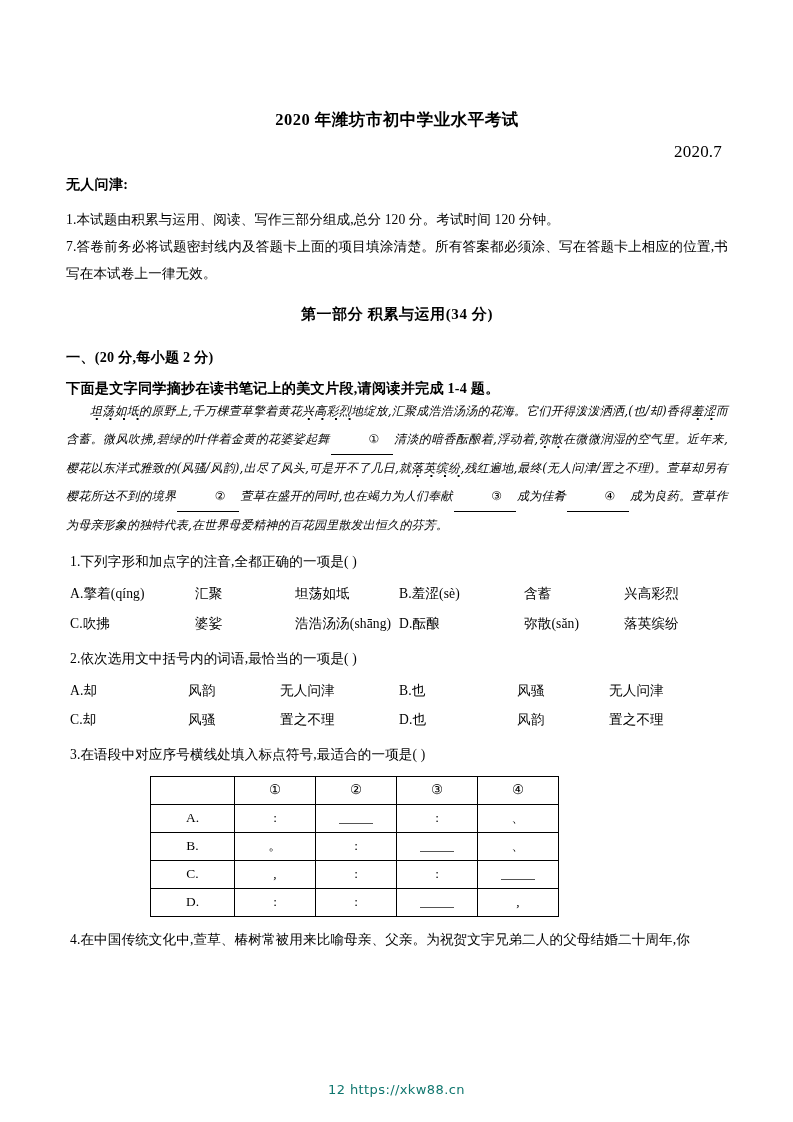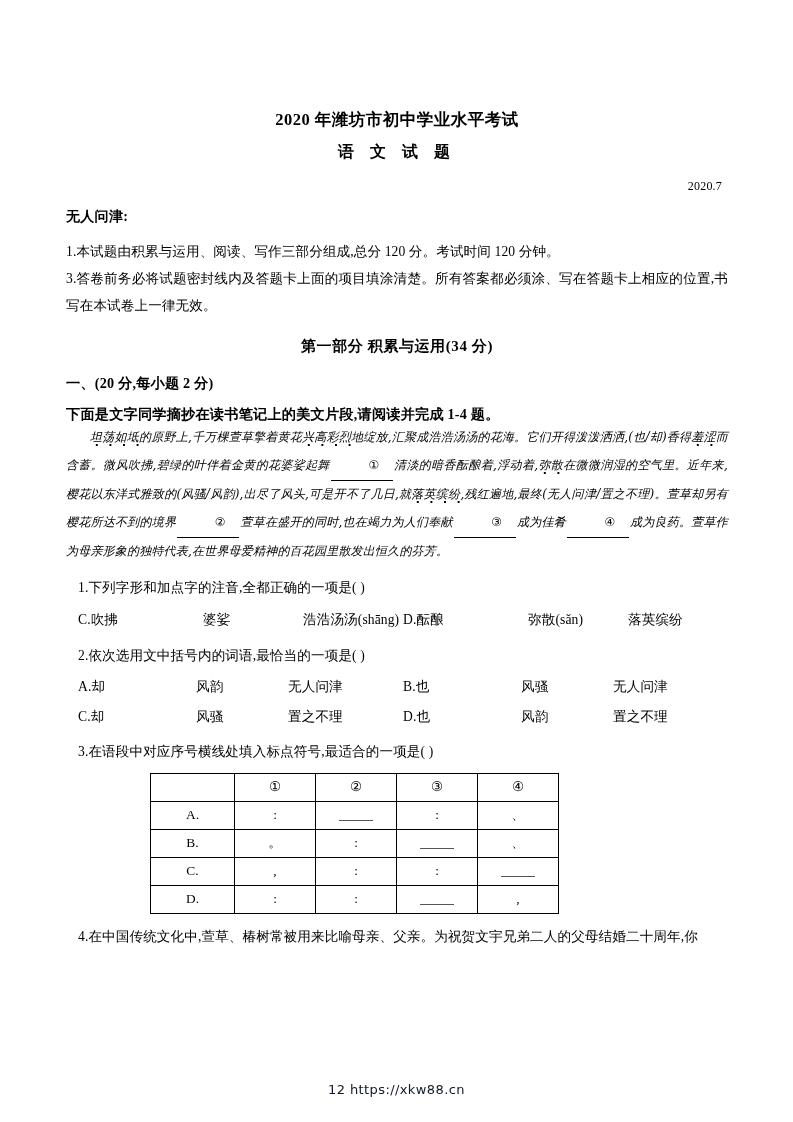--- a/index.html
+++ b/index.html
@@ -40,21 +40,21 @@
   }
   .doc-subtitle {
     text-align: center;
     font-size: 16px;
     font-weight: bold;
     letter-spacing: 6px;
     margin: 0 0 16px 0;
   }
   .doc-date {
     text-align: right;
-    font-size: 12px;
+    font-size: 17px;
     margin: 0 6px 14px 0;
     letter-spacing: 0.2px;
   }
 
   
   .notice-label {
     font-size: 14px;
     font-weight: bold;
     margin: 0 0 12px 0;
     letter-spacing: 0.3px;
@@ -64,21 +64,21 @@
     line-height: 2.0;
     margin: 0;
     text-align: justify;
     letter-spacing: 0.1px;
   }
 
   .part-title {
     text-align: center;
     font-size: 15px;
     font-weight: bold;
-    margin: 18px 0 18px 0;
+    margin: 18px 0 24px 0;
     letter-spacing: 0.6px;
   }
   .group-title {
     font-size: 14.2px;
     font-weight: bold;
     margin: 0 0 12px 0;
     letter-spacing: 0.2px;
   }
   .lead-in {
     font-size: 14.2px;
@@ -111,21 +111,21 @@
     background-image: radial-gradient(circle, #000 0.8px, transparent 1px);
     background-size: 13.6px 4px;
     background-repeat: repeat-x;
     background-position: 0 100%;
     padding-bottom: 3px;
   }
 
   
   .question {
     font-size: 13.6px;
-    margin: 0 0 8px 12px;
+    margin: 0 0 8px 4px;
     line-height: 1.9;
     letter-spacing: 0.1px;
   }
   .q-stem { margin-bottom: 4px; }
 
   .opt-row {
     display: flex;
     font-size: 13.6px;
     line-height: 2.15;
     letter-spacing: 0.1px;
@@ -164,47 +164,58 @@
   }
 
   
   .footer {
     position: absolute;
     left: 0;
     top: 1070px;
     width: 793px;
     text-align: center;
     font-size: 13px;
-    color: #0f172a;
+    color: #0f766e;
     font-family: "DejaVu Sans", "Liberation Sans", sans-serif;
     letter-spacing: 0.4px;
   }
 </style>
 </head>
 <body>
 
 <div class="page">
   <div class="content">
 
     <h1 class="doc-title">2020 年潍坊市初中学业水平考试</h1>
-    <h2 class="doc-subtitle">语 文 试 题</h2>
     <div class="doc-date">2020.7</div>
 
     <div class="notice-label">无人问津:</div>
     <p class="notice-item">1.本试题由积累与运用、阅读、写作三部分组成,总分 120 分。考试时间 120 分钟。</p>
-    <p class="notice-item">3.答卷前务必将试题密封线内及答题卡上面的项目填涂清楚。所有答案都必须涂、写在答题卡上相应的位置,书写在本试卷上一律无效。</p>
+    <p class="notice-item">7.答卷前务必将试题密封线内及答题卡上面的项目填涂清楚。所有答案都必须涂、写在答题卡上相应的位置,书写在本试卷上一律无效。</p>
 
     <div class="part-title">第一部分  积累与运用(34 分)</div>
     <div class="group-title">一、(20 分,每小题 2 分)</div>
     <div class="lead-in">下面是文字同学摘抄在读书笔记上的美文片段,请阅读并完成 1-4 题。</div>
 
     <p class="passage"><span class="dotted">坦荡如坻</span><span>的原野上,千万棵萱草擎着黄花</span><span class="dotted">兴高彩烈</span><span>地绽放,汇聚成浩浩汤汤的花海。它们开得泼泼洒洒,(也/却)香得</span><span class="dotted">羞涩</span><span>而含蓄。微风吹拂,碧绿的叶伴着金黄的花婆娑起舞</span><span class="blank">①</span><span>清淡的暗香酝酿着,浮动着,</span><span class="dotted">弥散</span><span>在微微润湿的空气里。近年来,樱花以东洋式雅致的(风骚/风韵),出尽了风头,可是开不了几日,就</span><span class="dotted">落英缤纷</span><span>,残红遍地,最终(无人问津/置之不理)。萱草却另有樱花所达不到的境界</span><span class="blank">②</span><span>萱草在盛开的同时,也在竭力为人们奉献</span><span class="blank">③</span><span>成为佳肴</span><span class="blank">④</span><span>成为良药。萱草作为母亲形象的独特代表,在世界母爱精神的百花园里散发出恒久的芬芳。</span></p>
 
     <div class="question q1">
       <div class="q-stem">1.下列字形和加点字的注音,全都正确的一项是(    )</div>
+      <div class="opt-row">
+        <div class="opt-half">
+          <span class="opt-a">A.擎着(qíng)</span>
+          <span class="opt-b">汇聚</span>
+          <span class="opt-c">坦荡如坻</span>
+        </div>
+        <div class="opt-half">
+          <span class="opt-a">B.羞涩(sè)</span>
+          <span class="opt-b">含蓄</span>
+          <span class="opt-c">兴高彩烈</span>
+        </div>
+      </div>
       <div class="opt-row">
         <div class="opt-half">
           <span class="opt-a">C.吹拂</span>
           <span class="opt-b">婆娑</span>
           <span class="opt-c">浩浩汤汤(shāng)</span>
         </div>
         <div class="opt-half">
           <span class="opt-a">D.酝酿</span>
           <span class="opt-b">弥散(sǎn)</span>
           <span class="opt-c">落英缤纷</span>

